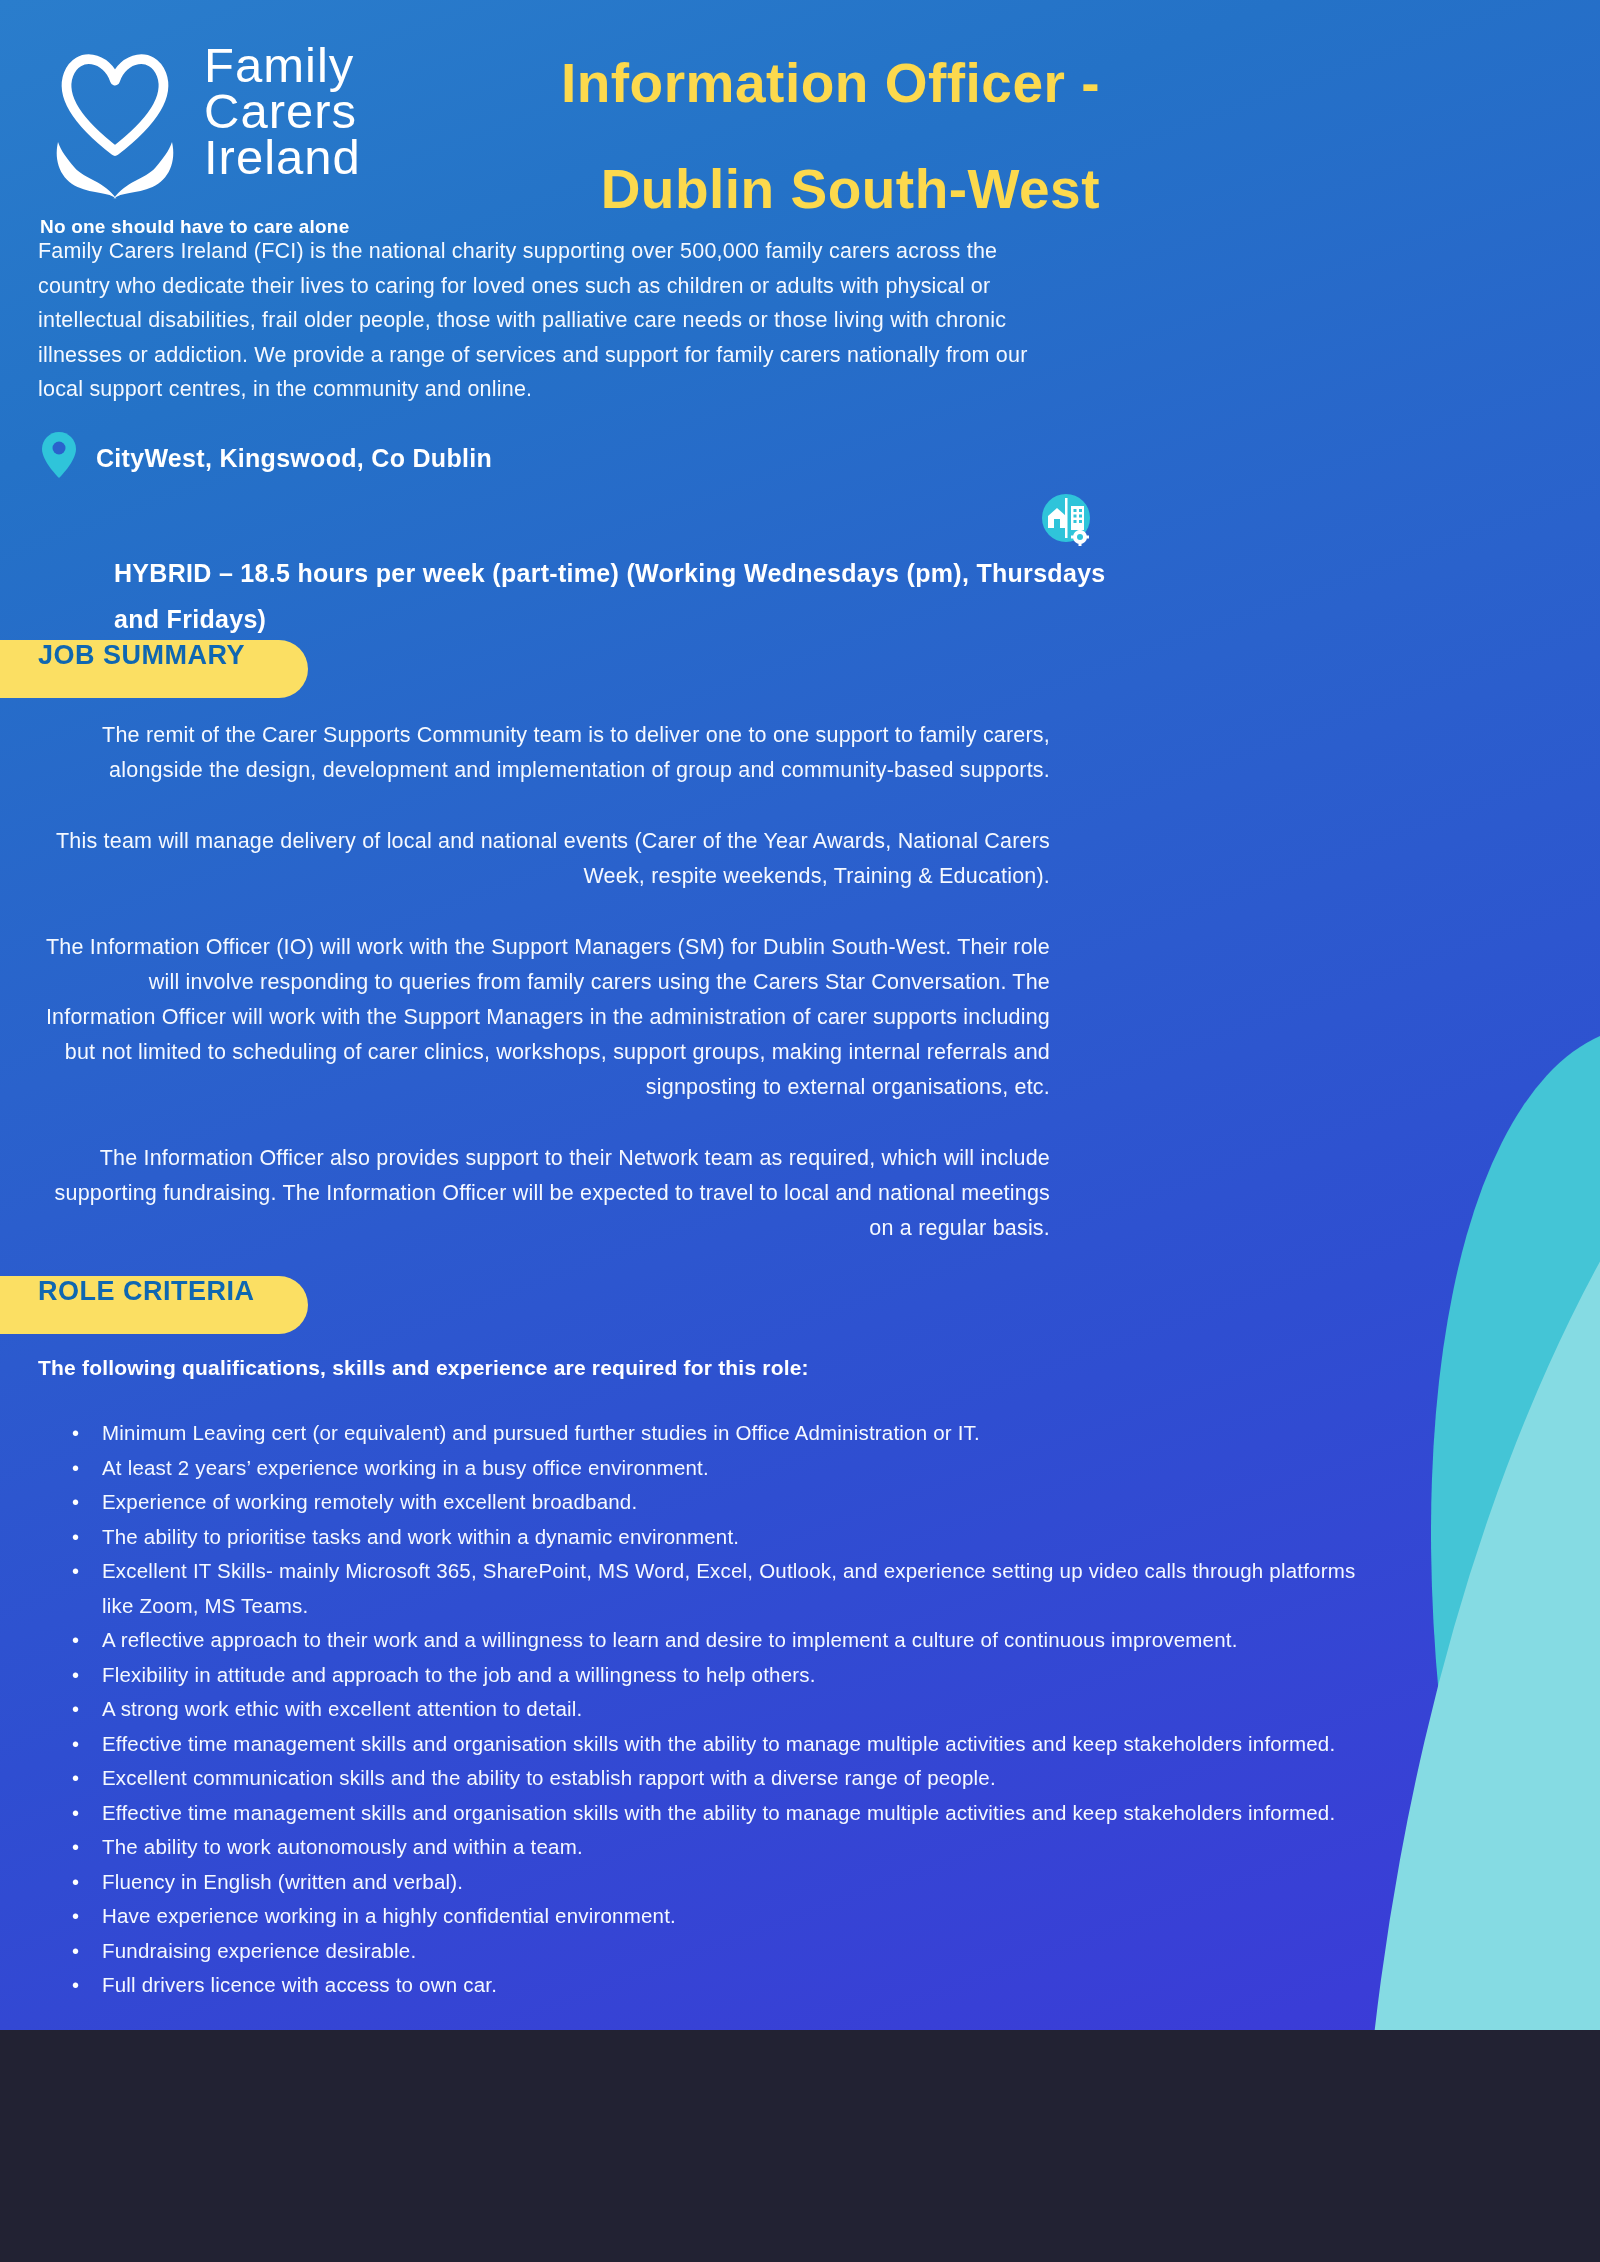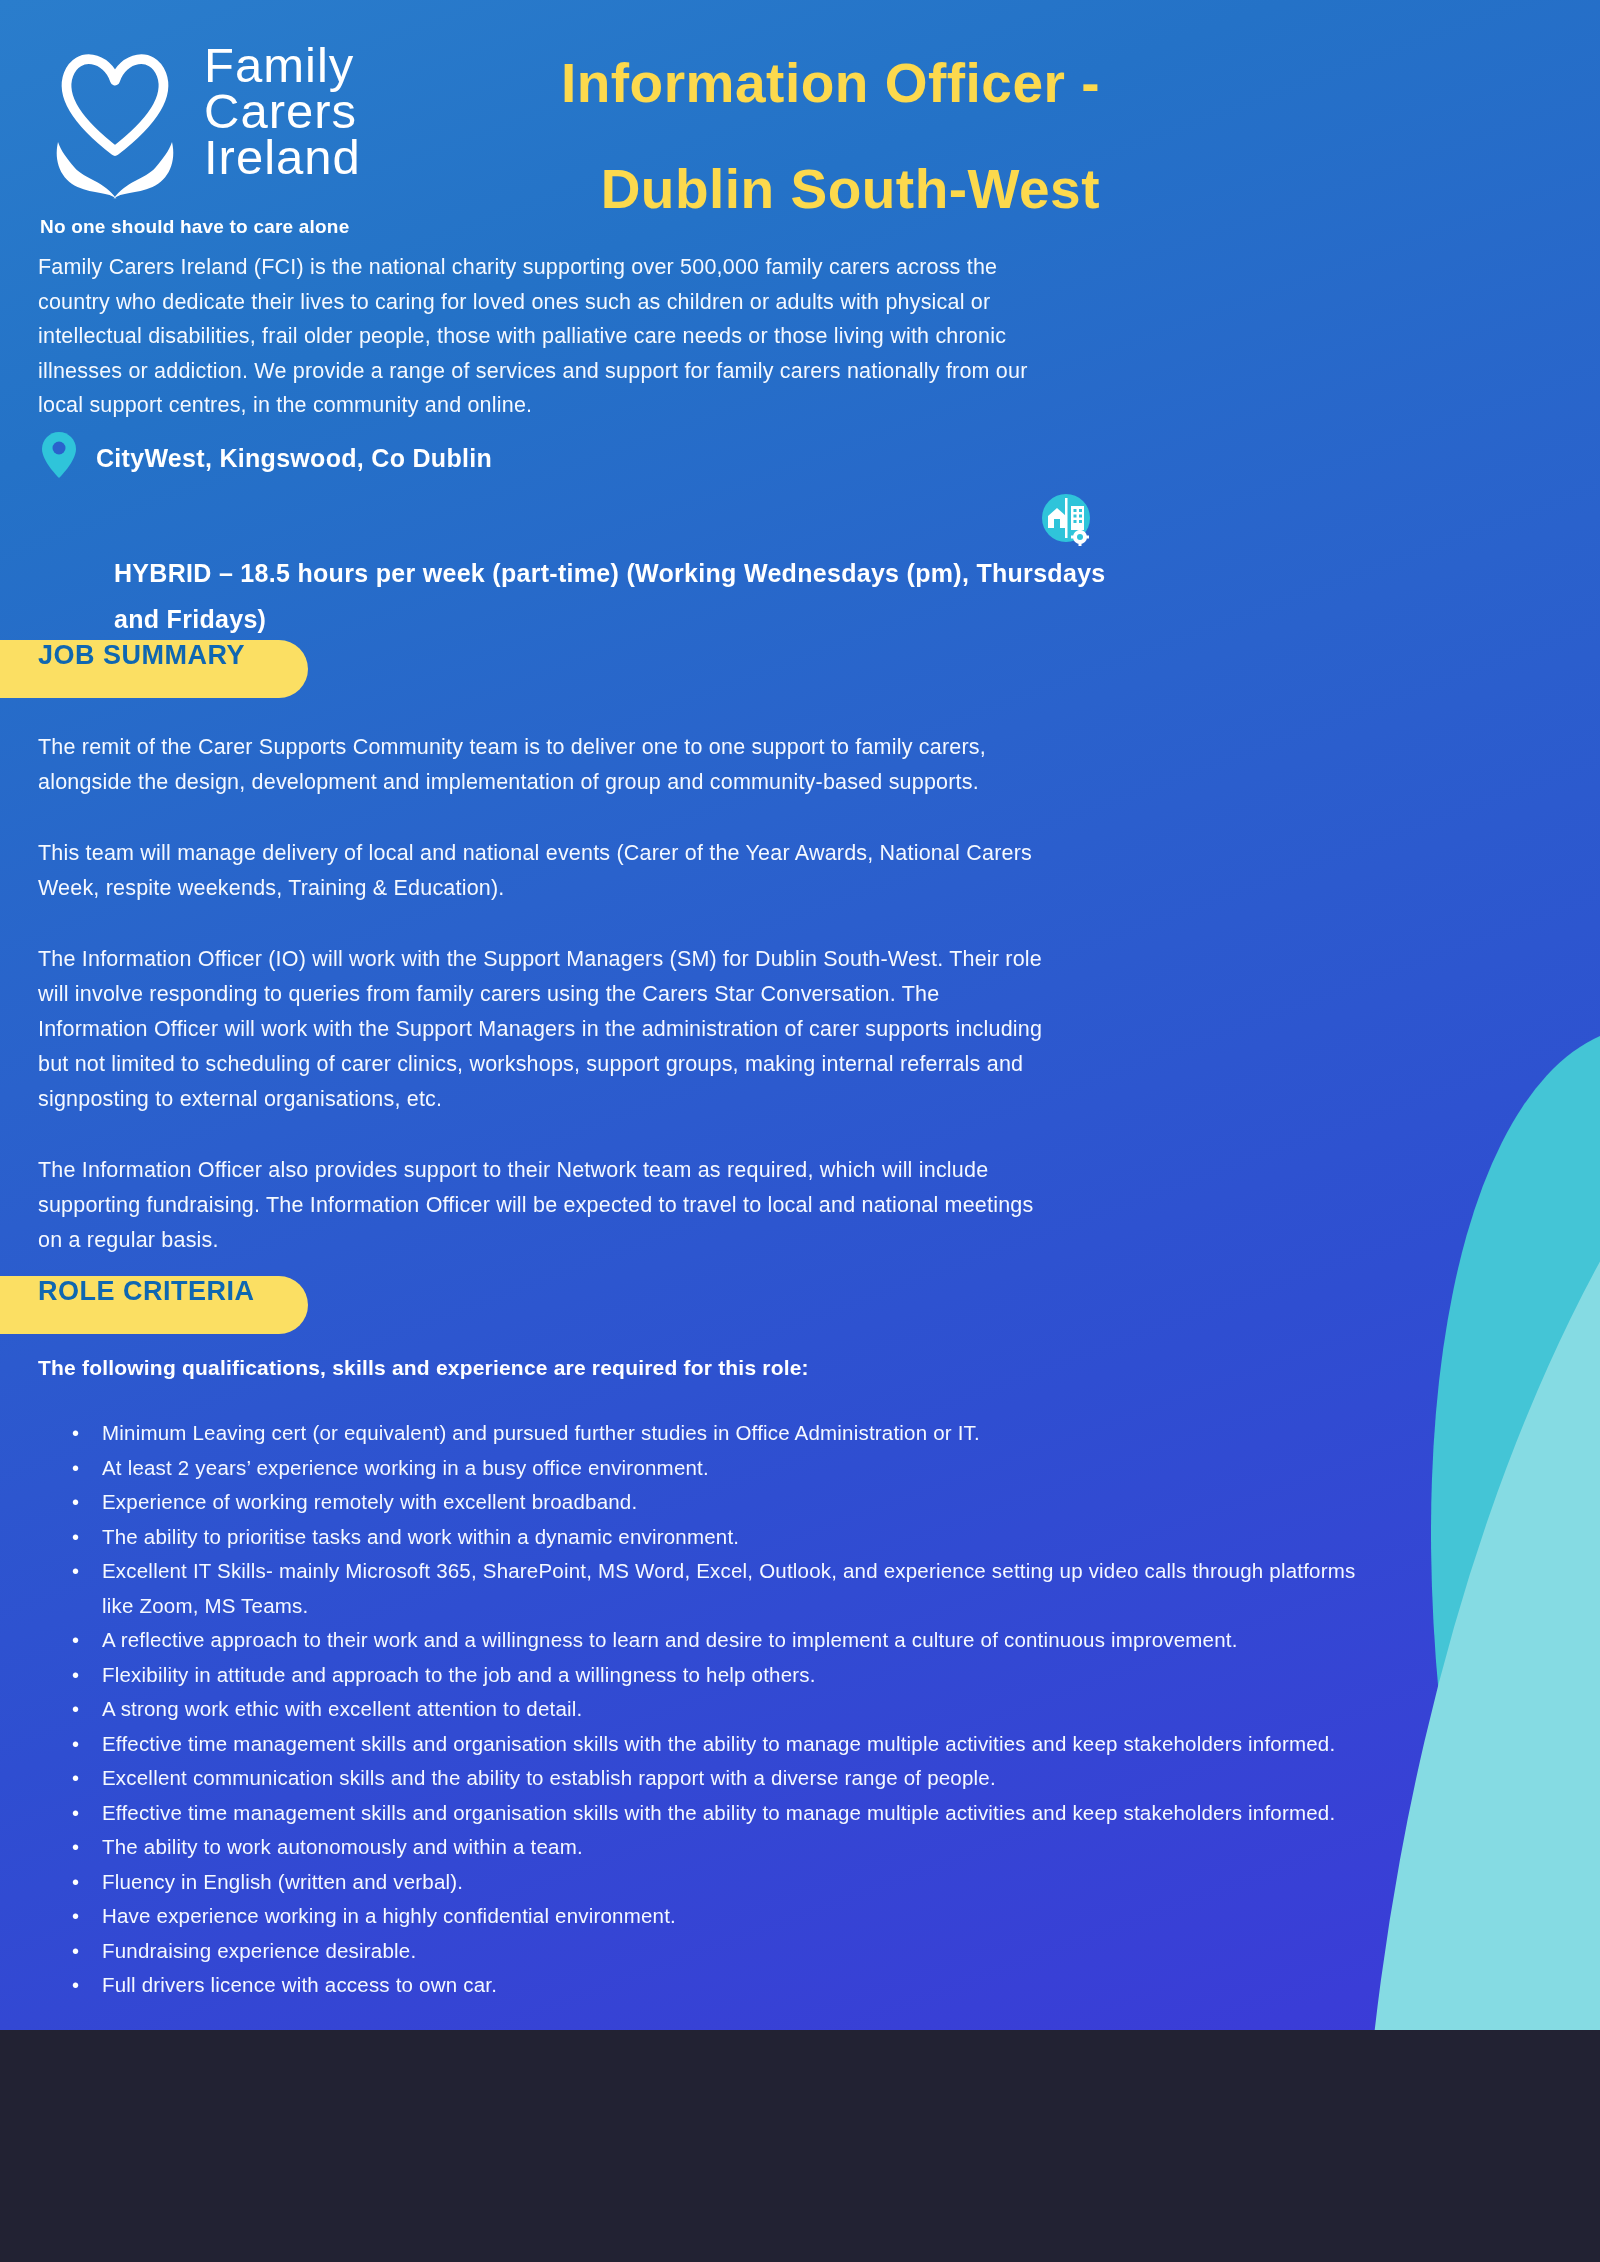--- a/index.html
+++ b/index.html
@@ -32,42 +32,42 @@
   .logo-name { margin-left:14px; margin-top:6px; font-size:49px; line-height:0.94; font-weight:400; letter-spacing:1px; color:#fff; }
   .logo-tagline { margin-top:4px; font-size:19px; font-weight:700; letter-spacing:0.2px; color:#fff; }
 
   .job-title {
     position:absolute; left:440px; top:30px; width:660px;
     text-align:right; color:#fcd94d; font-weight:700;
     font-size:55px; line-height:106px; letter-spacing:0.5px;
   }
 
   .intro {
-    position:absolute; left:38px; top:250px; width:1032px;
+    position:absolute; left:38px; top:234px; width:1032px;
     font-size:21.5px; line-height:34.5px; color:#f5f9ff; letter-spacing:0.2px;
   }
 
   .detail-row { position:absolute; display:flex; align-items:flex-end; }
   .detail-row.location { left:42px; top:432px; }
   .detail-row.schedule { left:34px; top:492px; width:1080px;flex-direction:column; }
   .detail-icon { flex:0 0 auto; margin-right:20px; }
   .detail-text { font-size:25px; font-weight:700; letter-spacing:0.3px; line-height:40px; padding-top:2px; }
   .detail-row.schedule .detail-text { line-height:46px; max-width:1000px; }
 
   .pill {
     position:absolute; left:0; height:58px; width:308px;
     background:#fbdf63; border-radius:0 29px 29px 0;
     display:flex; align-items:flex-start; padding-left:38px;
     color:#0f67b1; font-size:27px; font-weight:700; letter-spacing:0.5px;
   }
   .pill.summary { top:640px; }
   .pill.criteria { top:1276px; }
 
   .summary-paragraphs { position:absolute; left:38px; top:718px; width:1012px; }
-  .summary-paragraphs p { font-size:21.5px; line-height:35px; letter-spacing:0.2px; color:#f5f9ff; margin:12px 0 36px 0; }
+  .summary-paragraphs p { font-size:21.5px; line-height:35px; letter-spacing:0.2px; color:#f5f9ff; margin:0 0 36px 0;text-align:right; }
 
   .criteria-intro {
     position:absolute; left:38px; top:1356px; width:1100px;
     font-size:21px; font-weight:700; letter-spacing:0.2px; color:#ffffff;
   }
 
   .criteria-list { position:absolute; left:38px; top:1416px; width:1352px; list-style:none; }
   .criteria-list li {
     position:relative; padding-left:64px;
     font-size:20.5px; line-height:34.5px; letter-spacing:0.2px; color:#f5f9ff;

